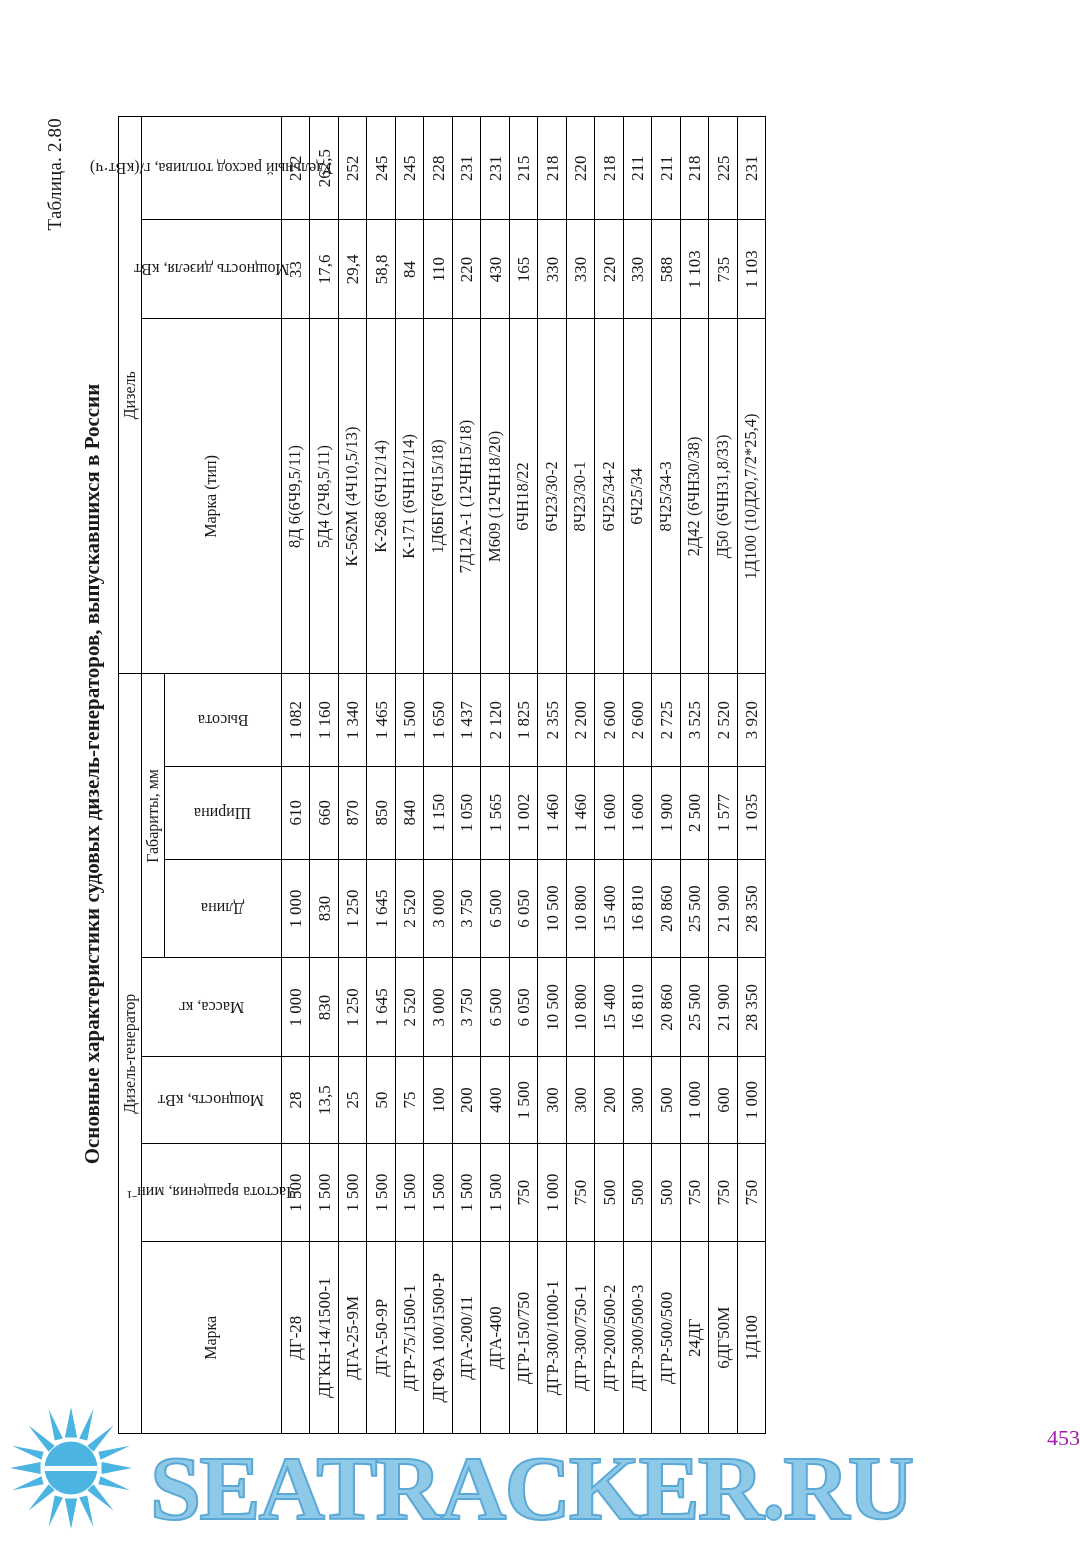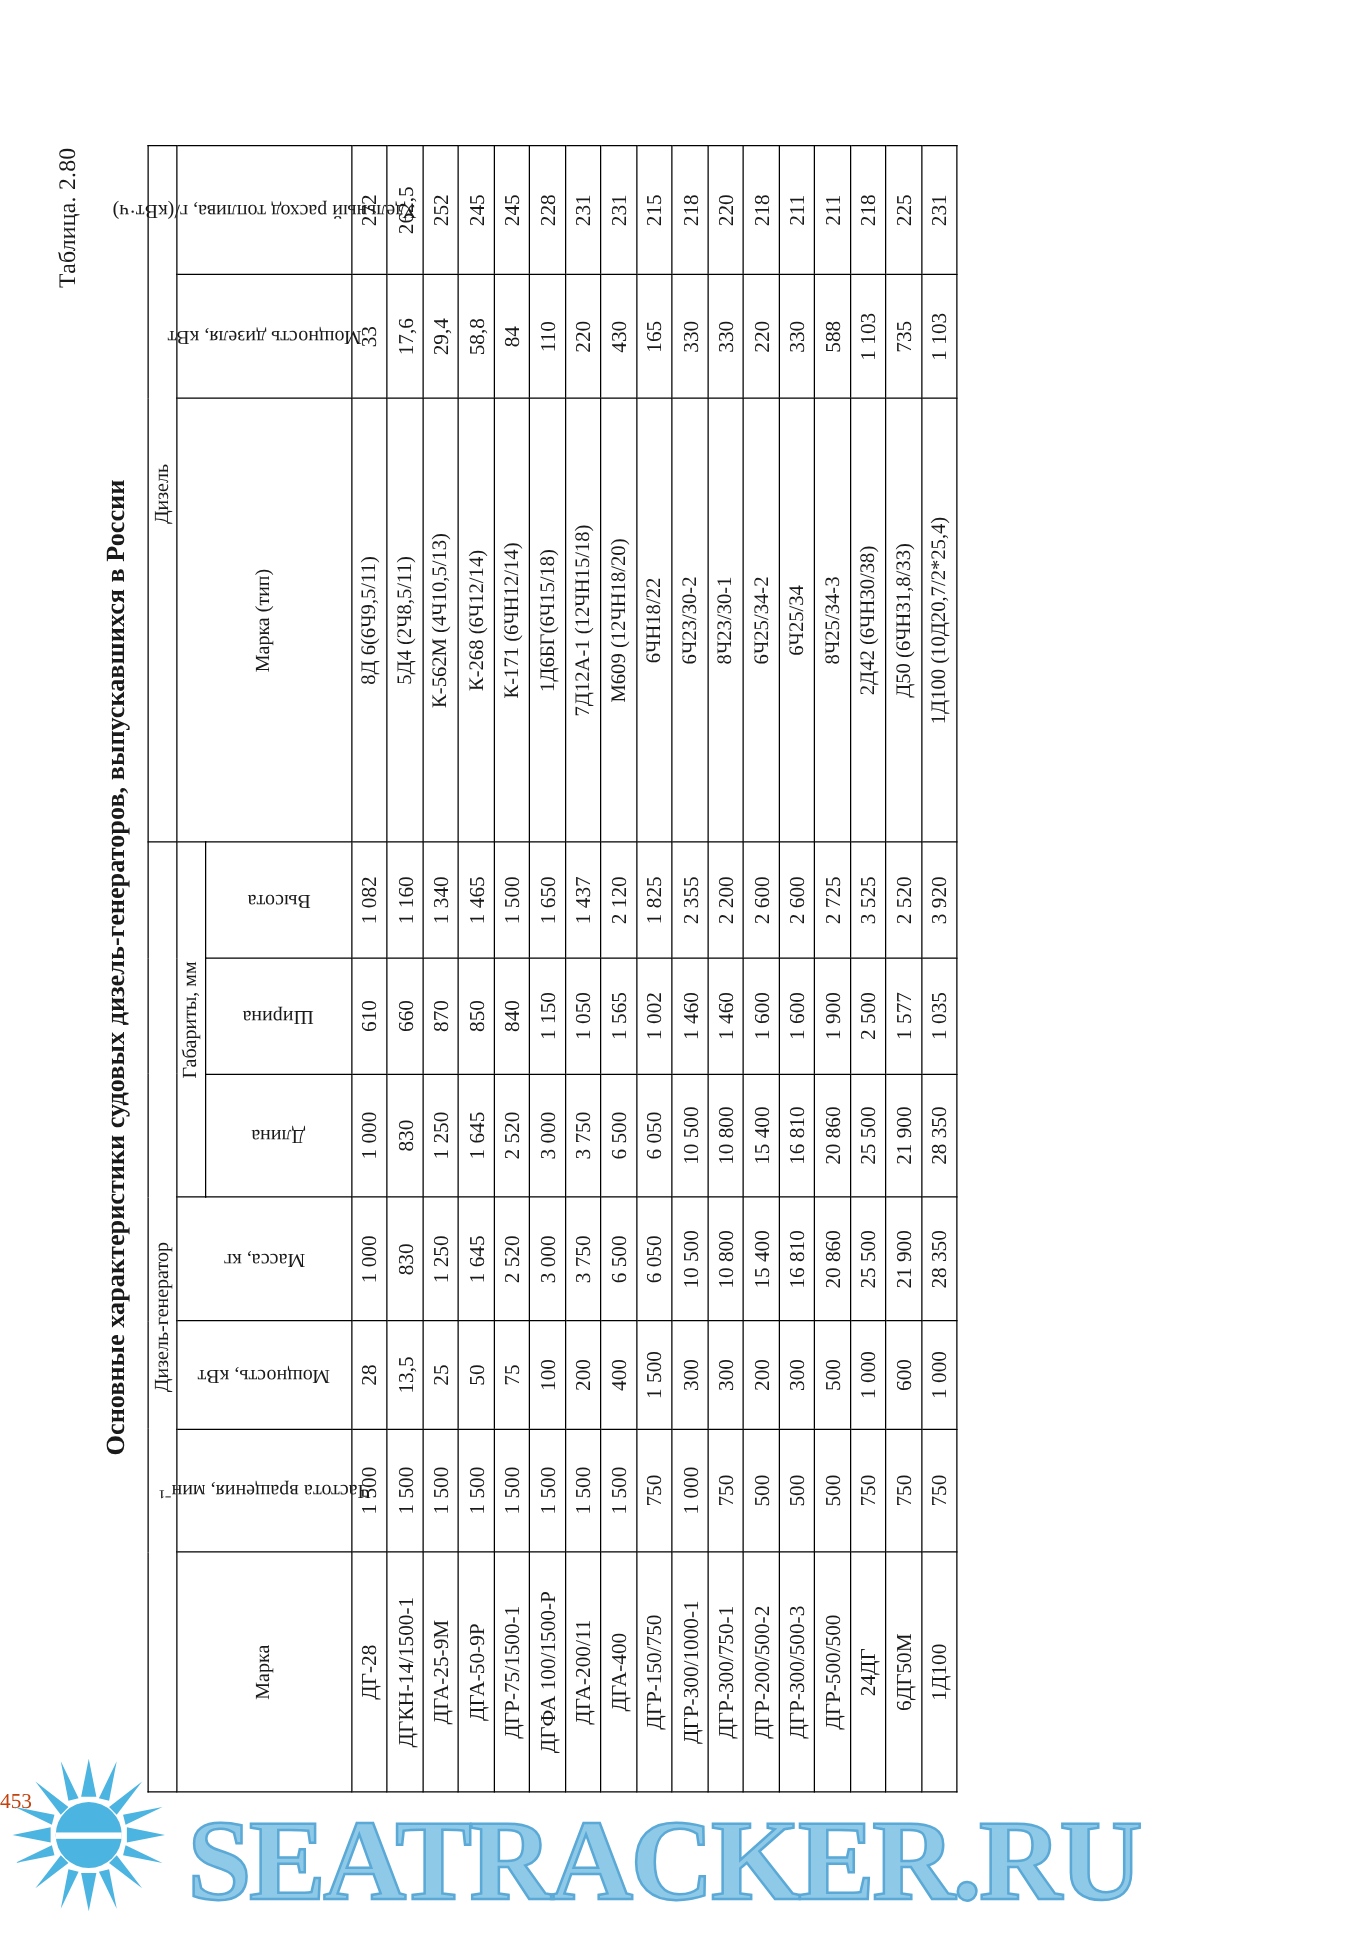--- a/index.html
+++ b/index.html
@@ -94,23 +94,23 @@
     padding-right: 8px;
     font-size: 16.5px;
   }
 
   
   .page-number {
     position: absolute;
     left: 0;
     right: 0;
     bottom: 96px;
-    text-align: left;
-    font-size: 17px;
-    color: #c2410c;
+    text-align: right;
+    font-size: 22px;
+    color: #a21caf;
     font-family: "Liberation Serif", serif;
   }
 
   
   .watermark {
     position: absolute;
     left: 0;
     bottom: 0;
     width: 1080px;
     height: 150px;

